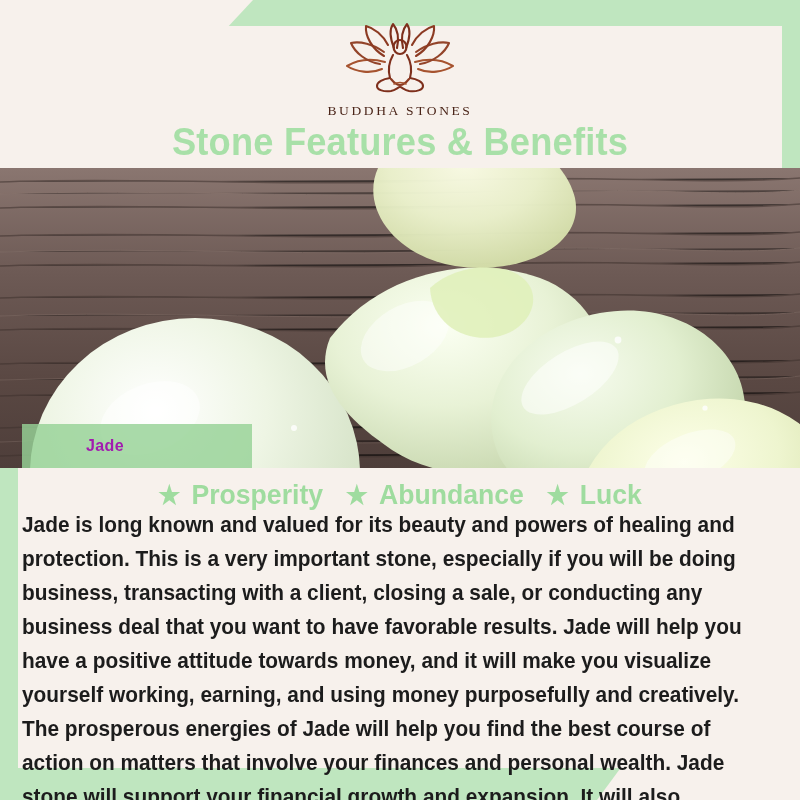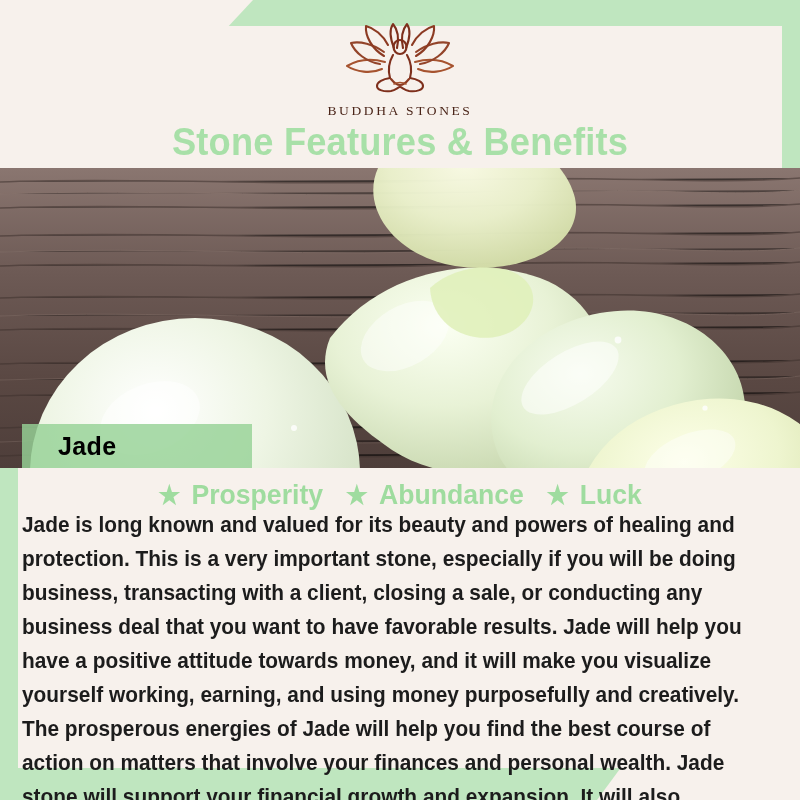--- a/index.html
+++ b/index.html
@@ -94,23 +94,23 @@
   .photo svg{ display:block; width:800px; height:300px; }
 
   .jade-banner{
     position:absolute; z-index:5;
     left:22px; top:424px;
     width:230px; height:44px;
     background:rgba(150,210,150,0.82);
     display:flex; align-items:center;
   }
   .jade-banner span{
-    margin-left:36px;
-    color:#000000;
-    font-size:25px;
+    margin-left:64px;
+    color:#a21caf;
+    font-size:16px;
     font-weight:bold;
     letter-spacing:0.4px;
   }
 
   
   .benefits{
     position:absolute; z-index:5;
     top:479px; left:0; width:800px;
     text-align:center;
     white-space:nowrap;

